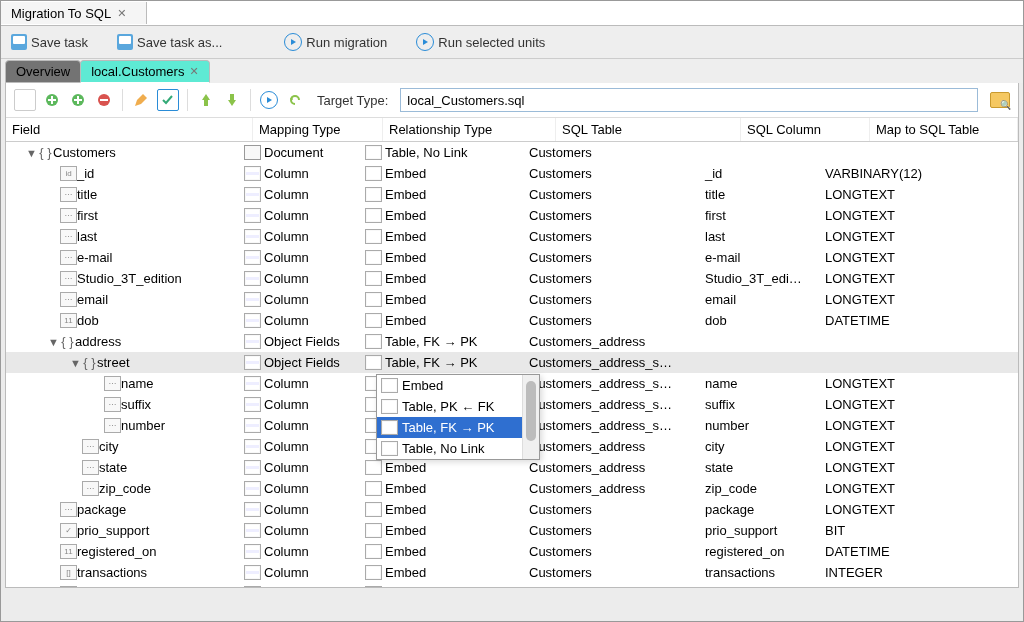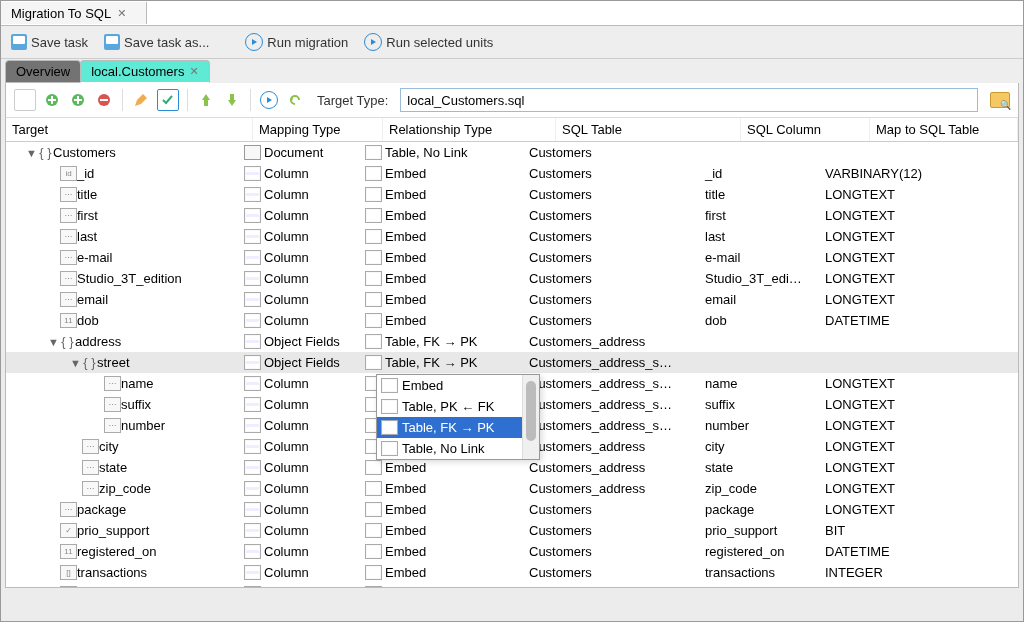--- a/index.html
+++ b/index.html
@@ -1,20 +1,20 @@
 <!DOCTYPE html>
 <html><head>
 <meta charset="utf-8">
 <style>
 html,body{margin:0;padding:0;font-family:-apple-system,BlinkMacSystemFont,"Segoe UI",Arial,sans-serif;font-size:13px;color:#000;background:#fff}
 body{width:1024px;height:622px;overflow:hidden;background:#ececec;border:1px solid #999;box-sizing:border-box}
 .titlebar{display:flex;align-items:center;height:24px;background:#fff;border-bottom:1px solid #bbb}
 .tabbtn{padding:4px 20px 3px 10px;border-right:1px solid #bbb;background:#f5f5f5;display:flex;align-items:center;gap:6px;font-size:13px}
 .tabbtn .x{color:#777;font-size:11px}
-.toolbar{display:flex;align-items:center;height:32px;gap:8px;padding:0 6px;background:#eee;border-bottom:1px solid #ccc}
+.toolbar{display:flex;align-items:center;height:32px;gap:21px;padding:0 6px;background:#eee;border-bottom:1px solid #ccc}
 .tbtn{display:flex;align-items:center;gap:4px;padding:2px 4px;font-size:13px;color:#333}
 .disk{width:16px;height:16px;background:#5aa7dd;border-radius:2px;position:relative}
 .disk:before{content:"";position:absolute;inset:2px 2px 6px 2px;background:#fff;border-radius:1px}
 .playcircle{width:16px;height:16px;border:1.5px solid #2a8cd7;border-radius:50%;display:flex;align-items:center;justify-content:center}
 .playstop{width:16px;height:16px;border:1.5px solid #2a8cd7;border-radius:50%;display:flex;align-items:center;justify-content:center;position:relative}
 .playcircle:after{content:"";border-left:5px solid #2a8cd7;border-top:3px solid transparent;border-bottom:3px solid transparent;margin-left:1px}
 .playstop:after{content:"";border-left:5px solid #2a8cd7;border-top:3px solid transparent;border-bottom:3px solid transparent;margin-left:1px}
 .subtabs{display:flex;align-items:flex-end;height:24px;background:#eee;padding-left:4px}
 .subtab{padding:3px 10px;border:1px solid #bbb;border-top-left-radius:4px;border-top-right-radius:4px;margin-right:-1px;background:#737373;font-size:13px;display:flex;align-items:center;gap:5px}
 .subtab.active{background:#5eead4;border-bottom:1px solid #fff;position:relative;z-index:2}
@@ -149,21 +149,21 @@
           <path d="M12 8a4 4 0 10-4 4" fill="none" stroke="#8bc34a" stroke-width="2"></path>
           <path d="M5 4l-2 3 3 1z" fill="#8bc34a"></path>
         </svg>
       </div>
     <span class="tflabel">Target Type:</span>
     <input class="tfinput" value="local_Customers.sql" style="">
     <div class="folder"></div>
   </div>
 
   <div class="gridhead">
-    <div class="col-f">Target</div>
+    <div class="col-f">Field</div>
     <div class="col-m">Mapping Type</div>
     <div class="col-r">Relationship Type</div>
     <div class="col-s">SQL Table</div>
     <div class="col-c">SQL Column</div>
     <div class="col-t">Map to SQL Table</div>
   </div>
 
   <div class="gridbody" id="gridbody">
     <div class="ddtrigger"></div>
     <div class="dropdown">

